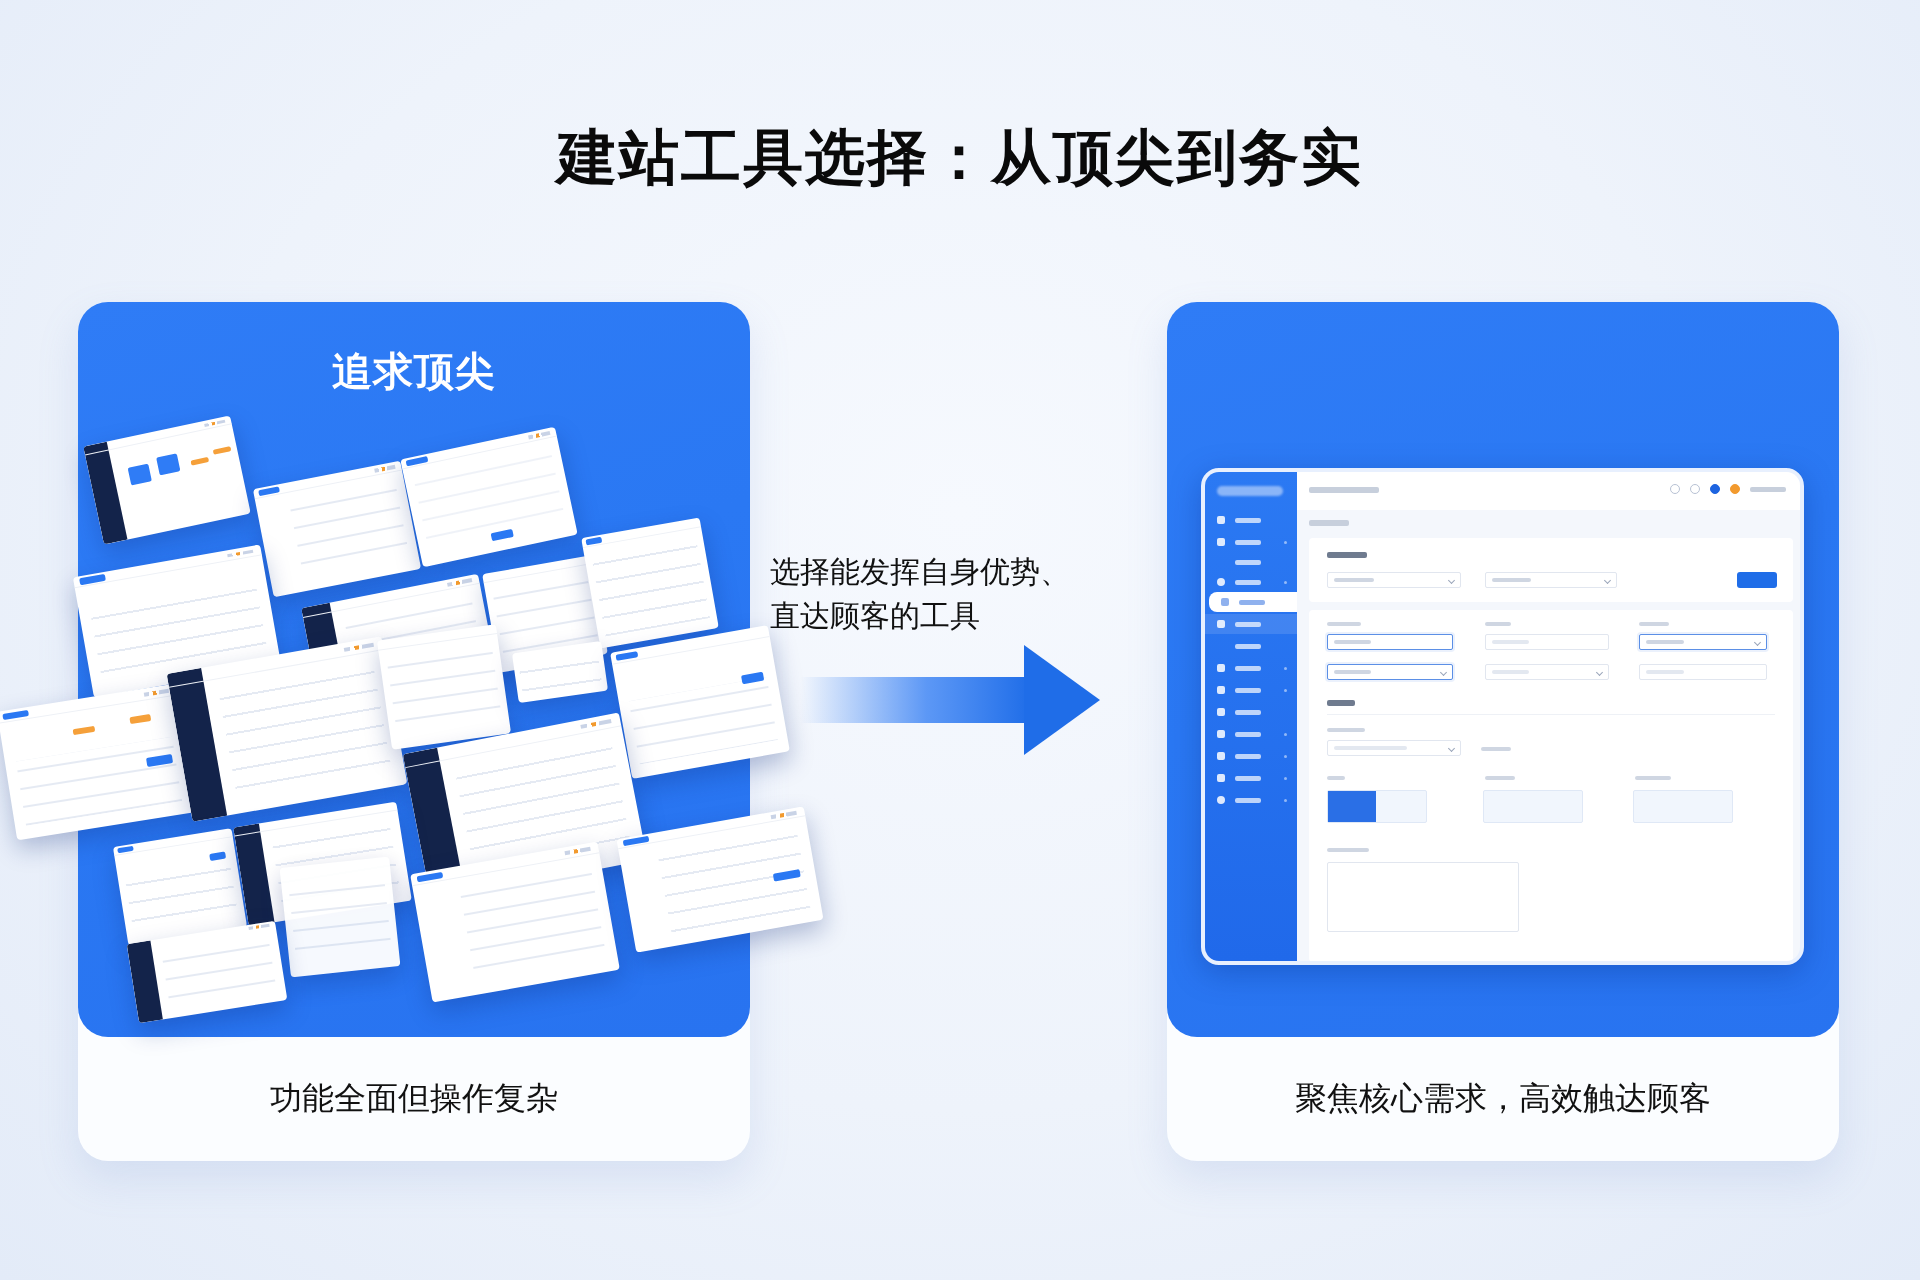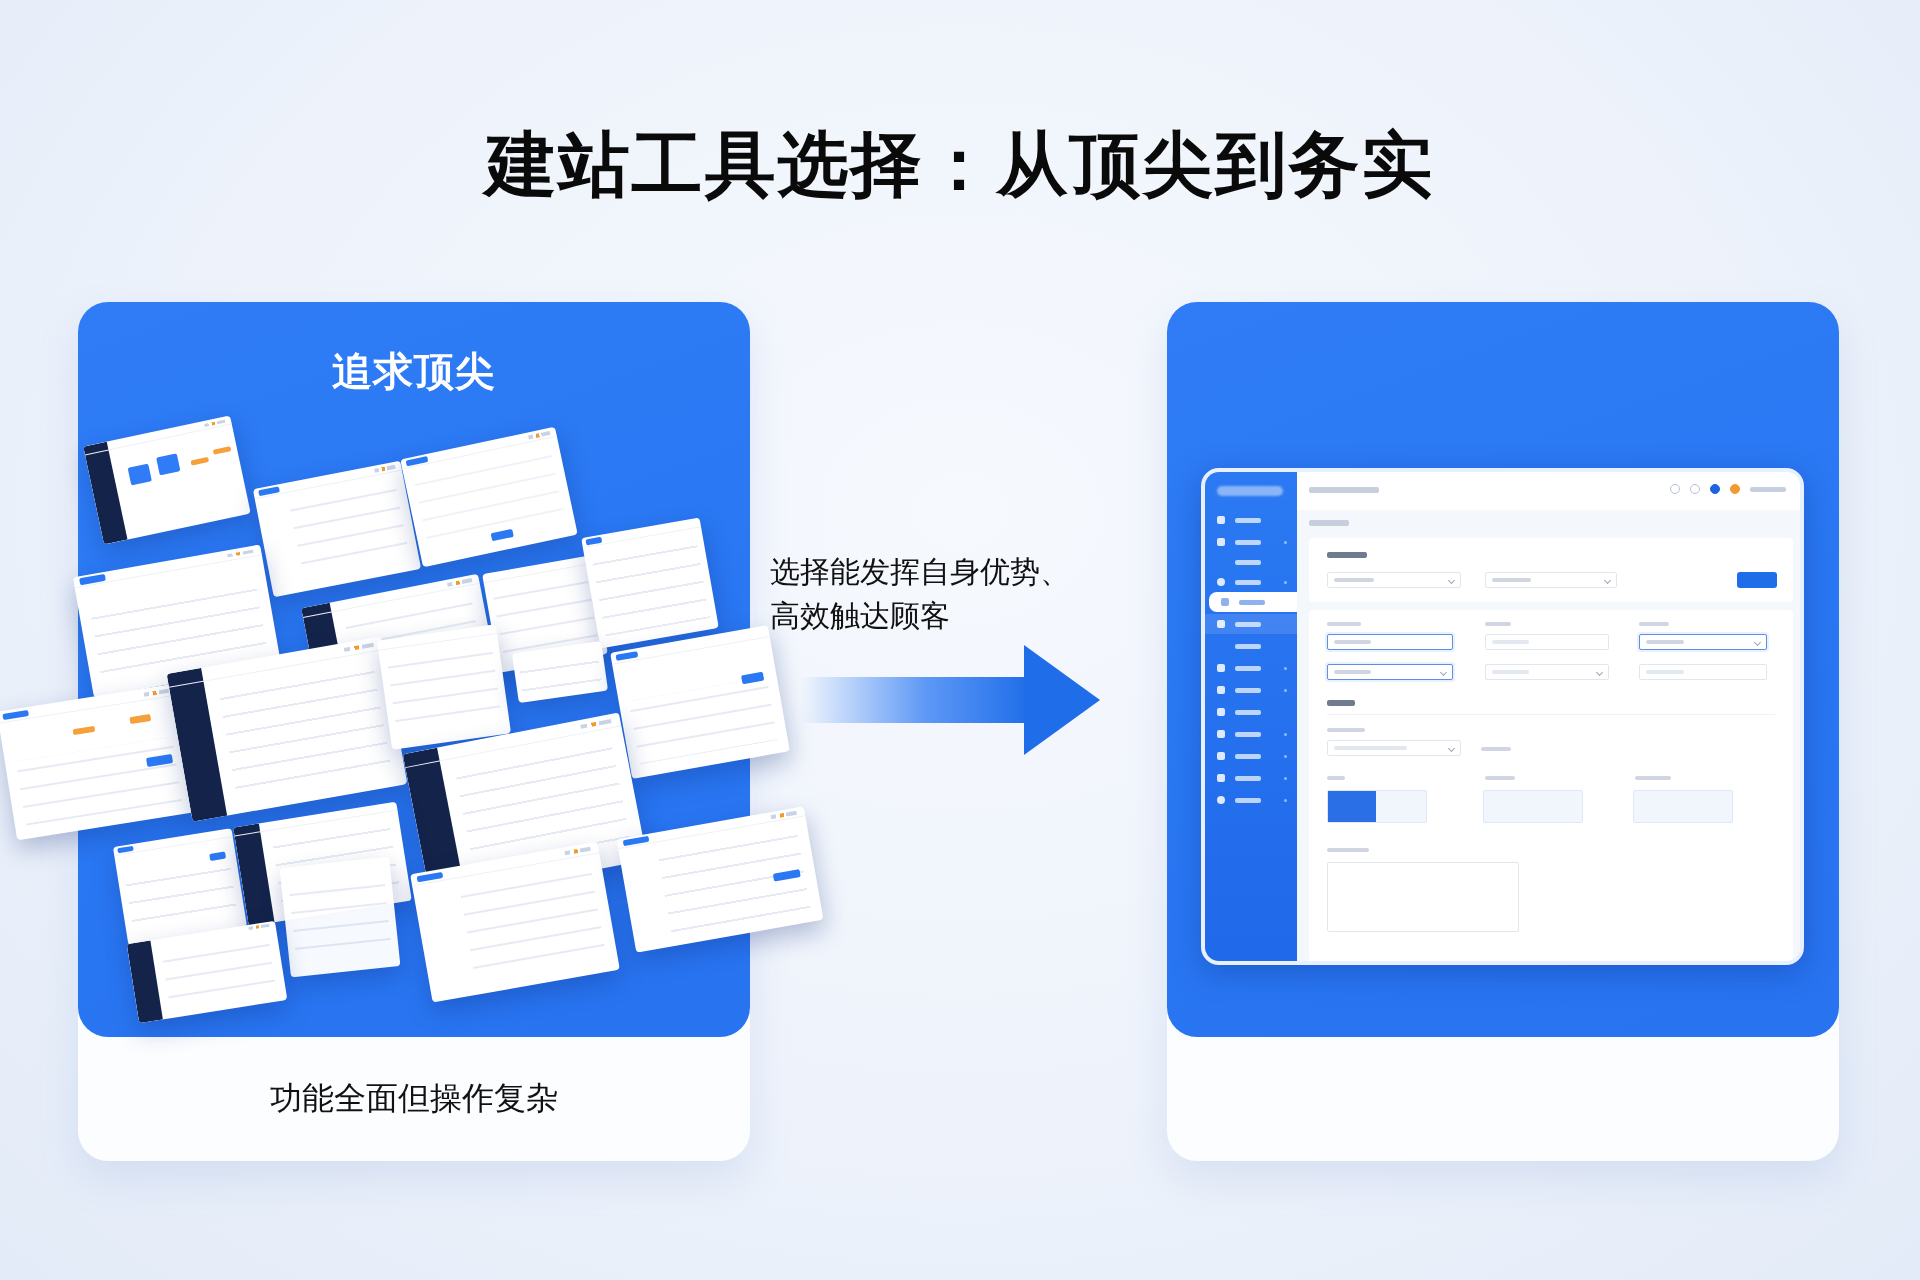--- a/index.html
+++ b/index.html
@@ -5,21 +5,21 @@
   * { box-sizing: border-box; margin: 0; padding: 0; }
   html, body { width: 1920px; height: 1280px; overflow: hidden; }
   body {
     position: relative;
     font-family: "DejaVu Sans", "Liberation Sans", sans-serif;
     background: radial-gradient(ellipse at 50% 40%, #f6f9fe 0%, #eef3fb 55%, #e3ebf8 100%);
     color: #111;
   }
   .main-title {
     position: absolute; left: 0; right: 0; top: 118px;
-    text-align: center; font-size: 71px; font-weight: 900;
+    text-align: center; font-size: 60px; font-weight: 900;
     letter-spacing: 2px; color: #0a0a0a;
   }
   
   .panel { position: absolute; top: 302px; width: 672px; height: 859px; }
   .panel.left { left: 78px; }
   .panel.right { left: 1167px; }
   .panel-caption-box {
     position: absolute; left: 0; top: 0; width: 100%; height: 100%;
     background: #fbfdff; border-radius: 30px;
     box-shadow: 0 18px 40px rgba(120,150,210,0.18);
@@ -228,21 +228,21 @@
           <div class="dots"></div>
           <div class="rows"></div>
       </div>
     </div>
   </div>
   <div class="panel-caption">功能全面但操作复杂</div>
 </section>
 
 <div class="mid-text">
   <div>选择能发挥自身优势、</div>
-  <div>高效触达顾客</div>
+  <div>直达顾客的工具</div>
 </div>
 <svg class="arrow" viewBox="0 0 300 110">
   <defs>
     <linearGradient id="ag" x1="0" x2="1" y1="0" y2="0">
       <stop offset="0" stop-color="#2a78f3" stop-opacity="0"></stop>
       <stop offset="0.55" stop-color="#2a78f3" stop-opacity="0.75"></stop>
       <stop offset="1" stop-color="#1f6de8" stop-opacity="1"></stop>
     </linearGradient>
   </defs>
   <rect x="0" y="32" width="230" height="46" fill="url(#ag)"></rect>
@@ -389,13 +389,14 @@
             <span class="fillpart"></span>
           </div>
         <div class="opt" style="left:174px;top:180px;"></div>
         <div class="opt" style="left:324px;top:180px;"></div>
 
         <div class="lab" style="left:18px;top:238px;width:42px;"></div>
         <div class="textarea" style="left:18px;top:252px;width:192px;height:70px;"></div>
       </div>
     </div>
   </div>
+  <div class="panel-caption">聚焦核心需求，高效触达顾客</div>
 </section>
 
 </body></html>

